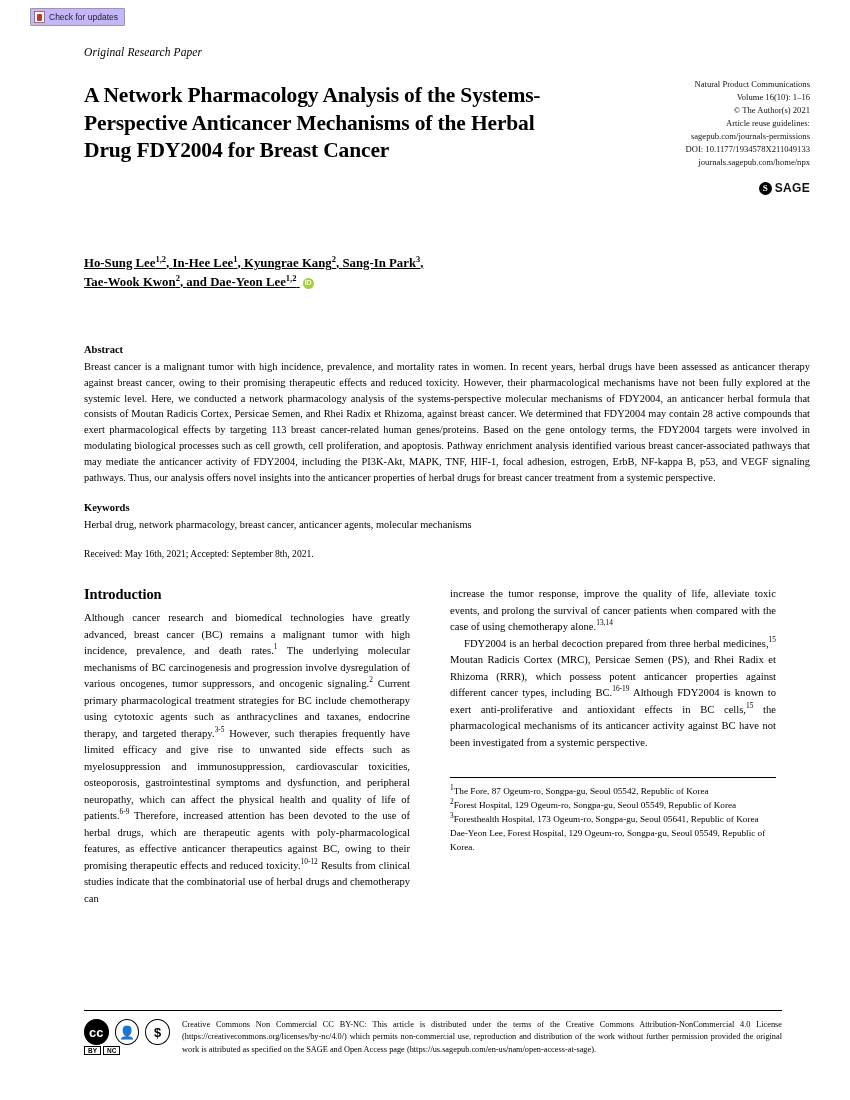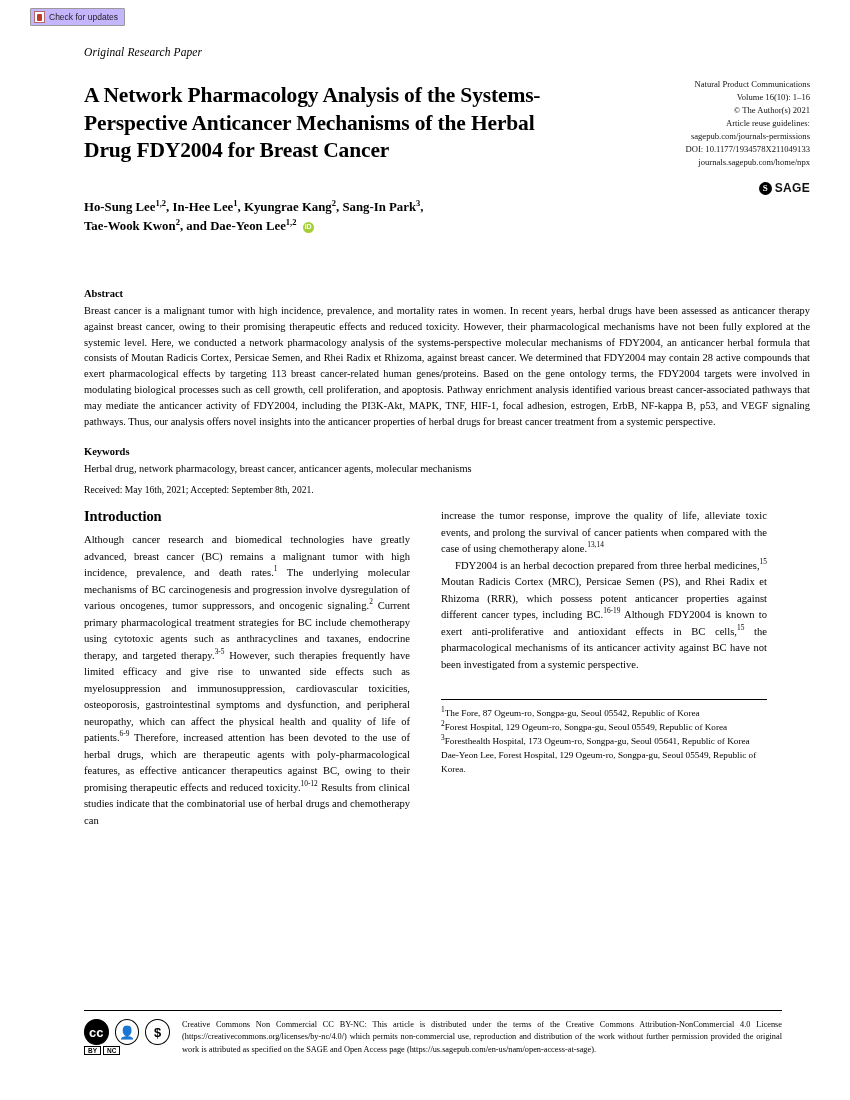--- a/index.html
+++ b/index.html
@@ -105,24 +105,26 @@
     color: #fff;
     font-size: 9px;
     display: inline-flex;
     align-items: center;
     justify-content: center;
     font-family: "Liberation Serif", serif;
   }
 
   
   .authors {
+    margin-top: 56px;
     font-size: 12.8px;
     font-weight: bold;
     line-height: 1.5;
     max-width: 520px;
+    text-decoration: underline;
   }
   .authors sup { font-weight: bold; font-size: 8.5px; }
   .orcid {
     display: inline-flex;
     align-items: center;
     justify-content: center;
     width: 11px; height: 11px;
     border-radius: 50%;
     background: #A6CE39;
     color: #fff;
@@ -145,29 +147,29 @@
     line-height: 1.52;
     text-align: justify;
     margin: 0;
   }
   .keywords-wrap { margin-top: 16px; }
   .keywords-text {
     font-size: 10.4px;
     line-height: 1.5;
   }
   .history {
-    margin-top: 8px;
+    margin-top: 16px;
     font-size: 9.6px;
   }
 
   
   .cols {
-    margin-top: 13px;
-    display: flex;
-    gap: 31px;
+    margin-top: 27px;
+    display: flex;
+    gap: 40px;
   }
   .col { width: 326px; }
   h2.head {
     font-size: 14.5px;
     font-weight: bold;
     margin: 0 0 7px 0;
     letter-spacing: -.1px;
   }
   p.body {
     font-size: 10.6px;

